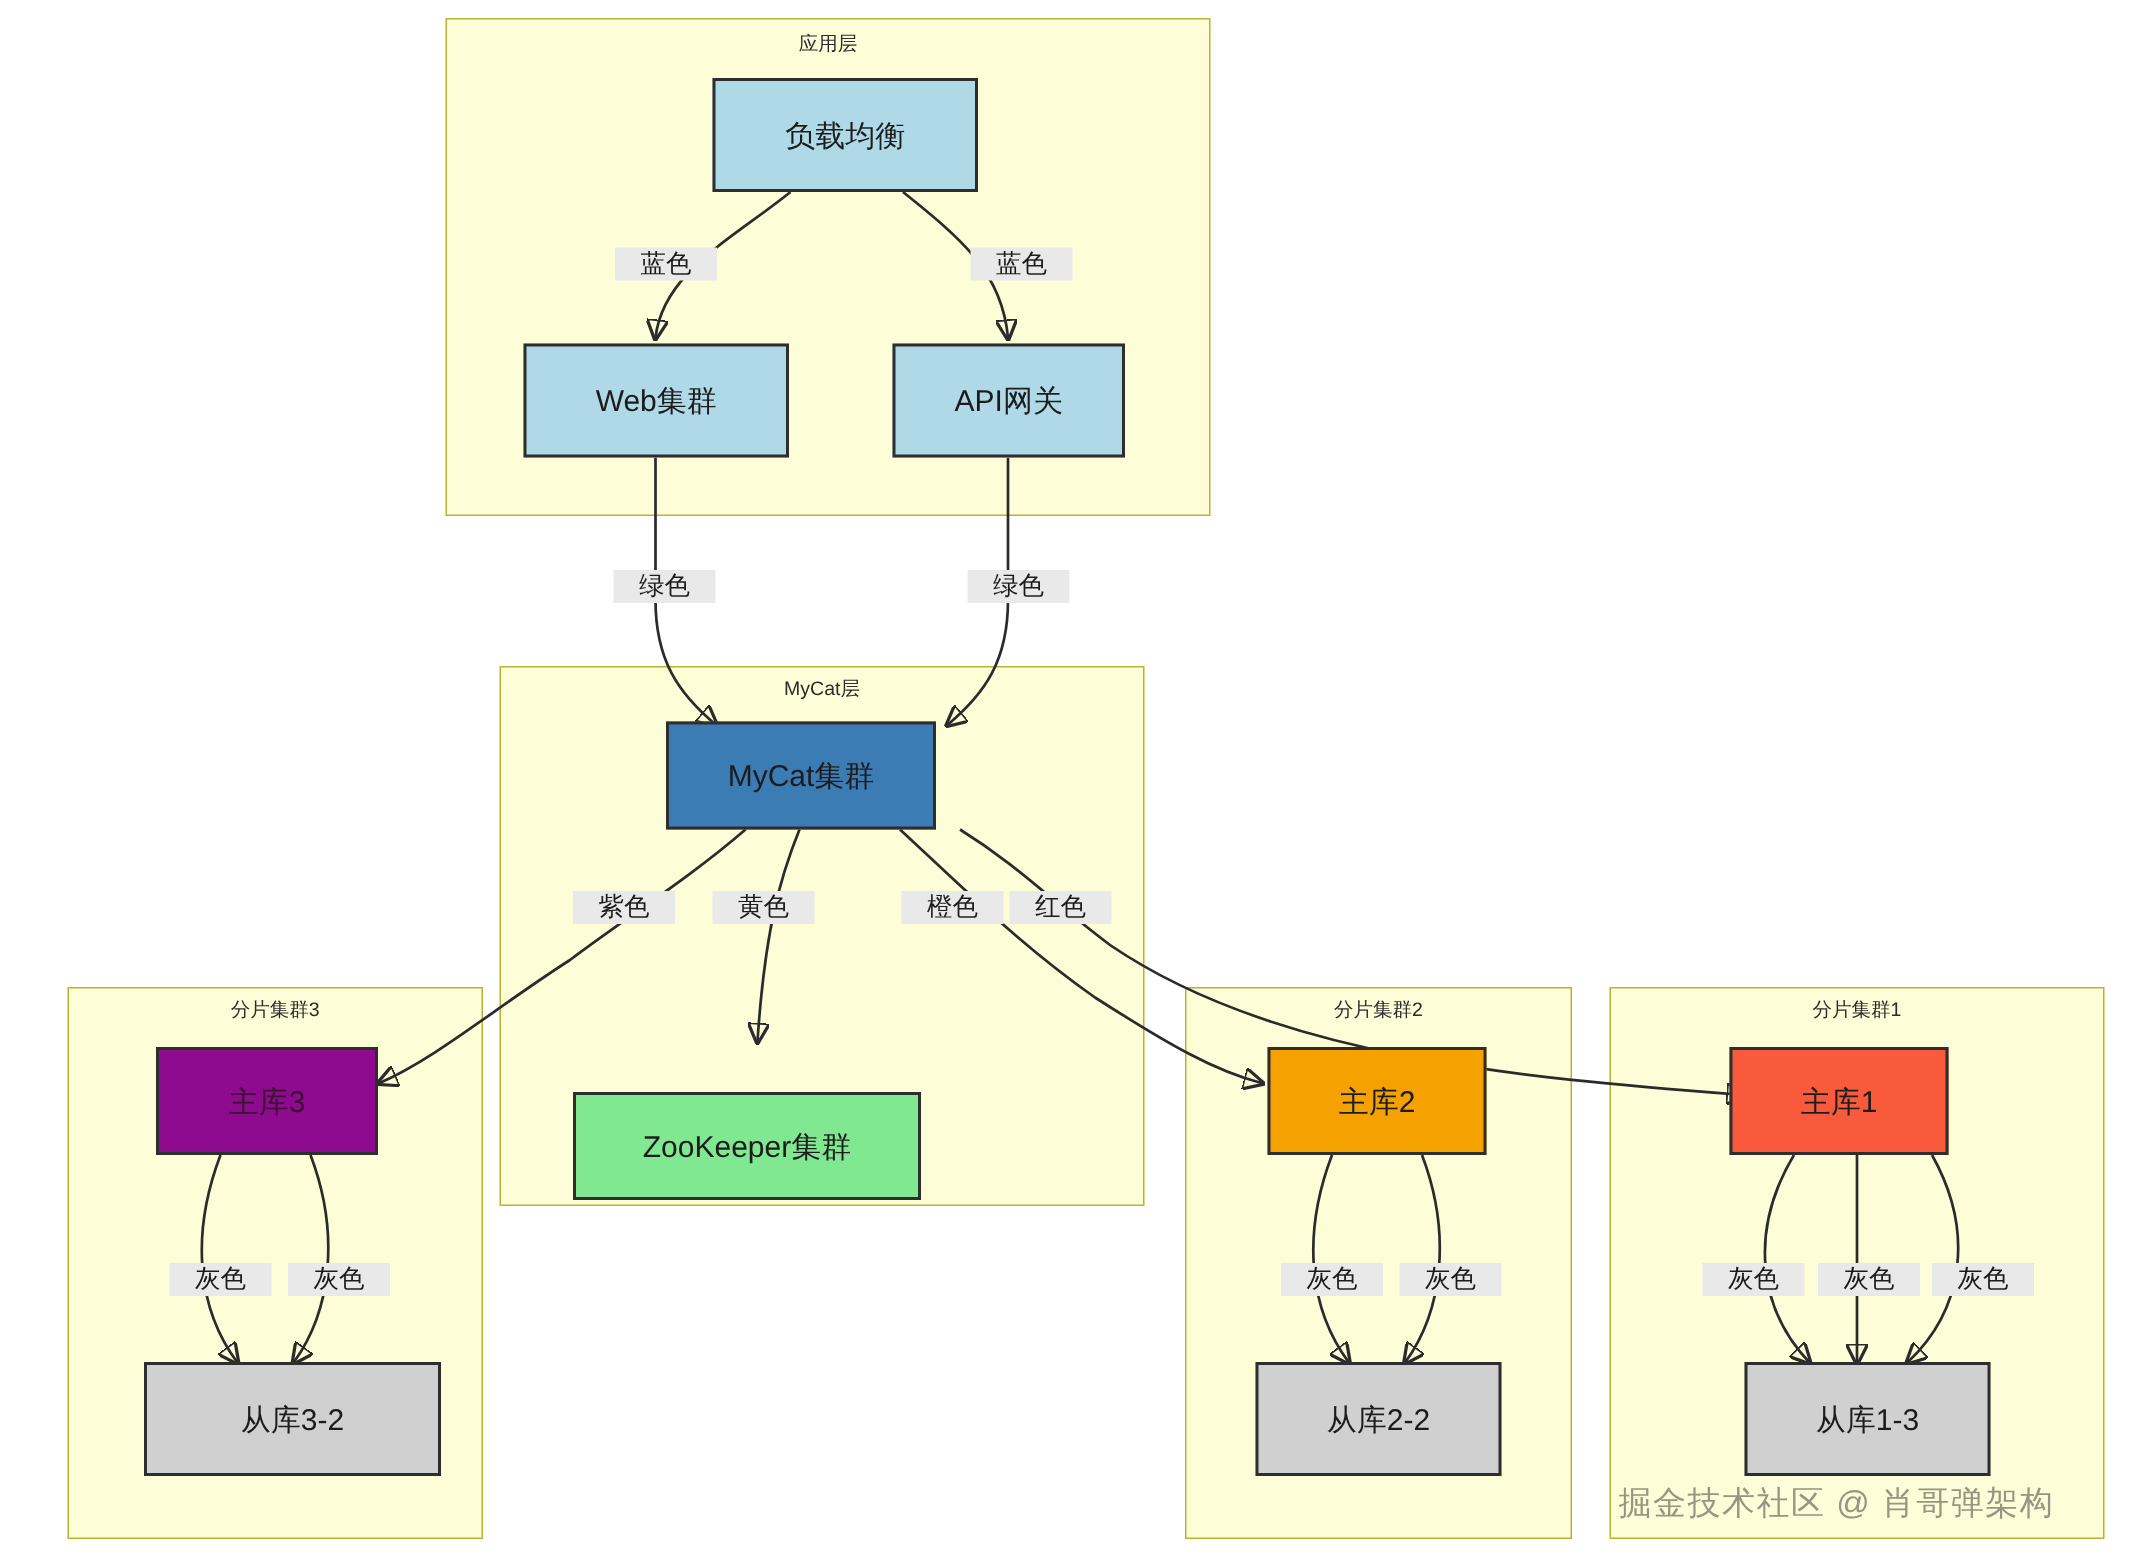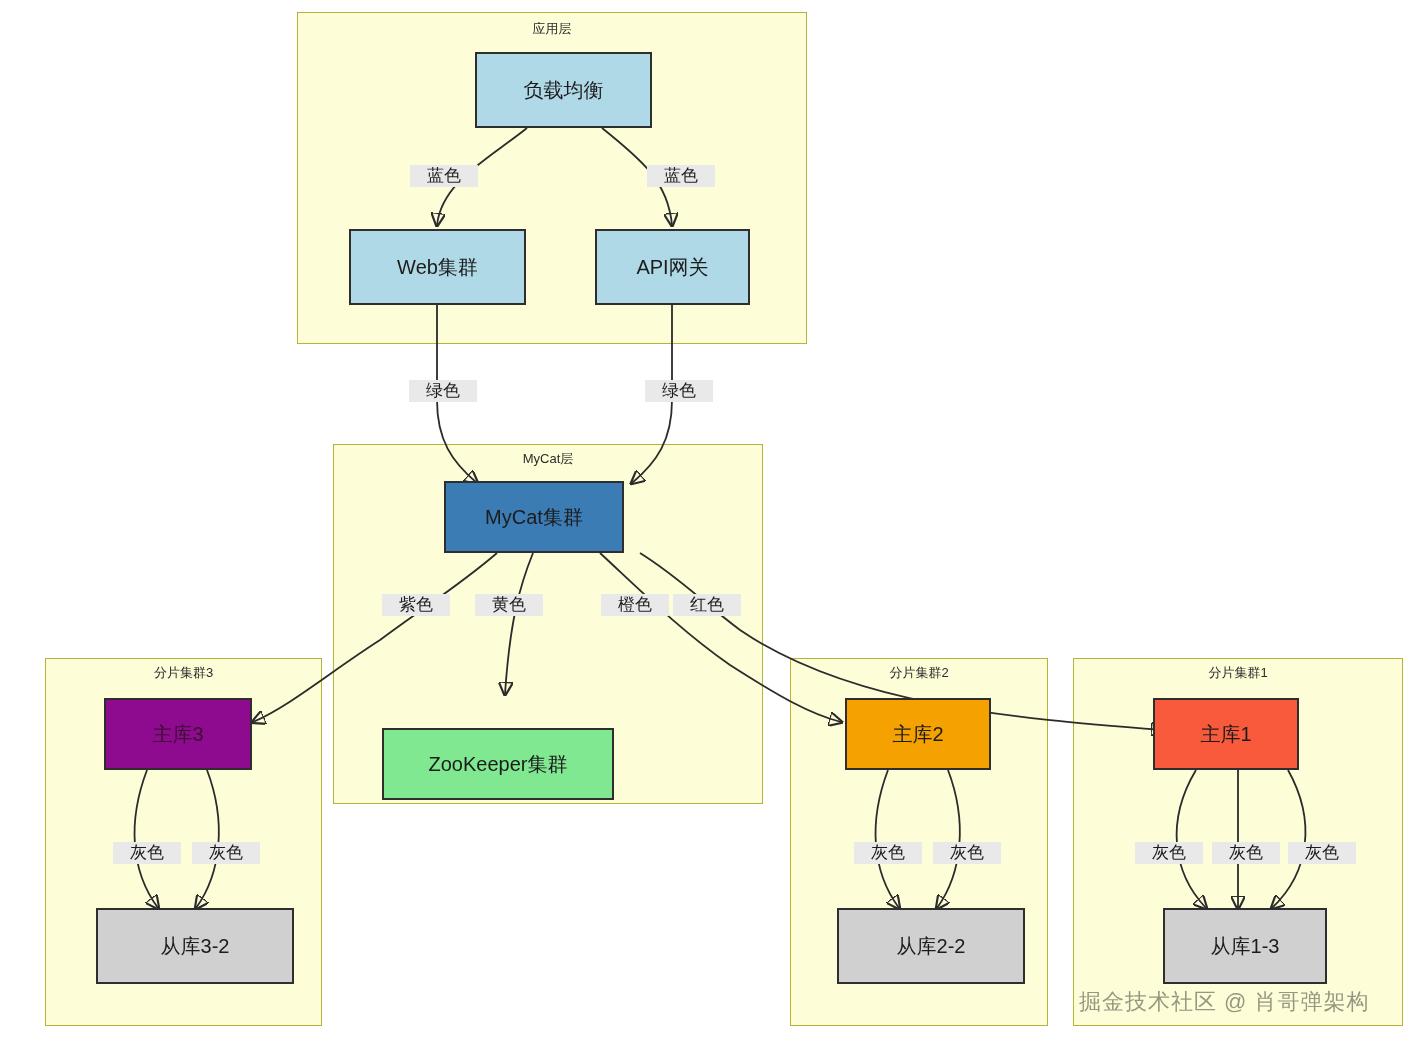--- a/index.html
+++ b/index.html
@@ -87,21 +87,21 @@
   <div class="node n-lblue" style="left:595px;top:229px;width:155px;height:76px;">API网关</div>
 
   <div class="node n-mycat" style="left:444px;top:481px;width:180px;height:72px;">MyCat集群</div>
 
   <div class="node n-green" style="left:382px;top:728px;width:232px;height:72px;">ZooKeeper集群</div>
 
   <div class="node n-purple" style="left:104px;top:698px;width:148px;height:72px;">主库3</div>
   <div class="node n-gray" style="left:96px;top:908px;width:198px;height:76px;">从库3-2</div>
 
   <div class="node n-orange" style="left:845px;top:698px;width:146px;height:72px;">主库2</div>
-  <div class="node n-gray" style="left:837px;top:908px;width:188px;height:76px;">从库2-2</div>
+  <div class="node n-gray" style="left:837px;top:908px;width:164px;height:76px;">从库2-2</div>
 
   <div class="node n-red" style="left:1153px;top:698px;width:146px;height:72px;">主库1</div>
   <div class="node n-gray" style="left:1163px;top:908px;width:164px;height:76px;">从库1-3</div>
 
   <div class="edge-label" style="left:410px;top:165px;">蓝色</div>
   <div class="edge-label" style="left:647px;top:165px;">蓝色</div>
 
   <div class="edge-label" style="left:409px;top:380px;">绿色</div>
   <div class="edge-label" style="left:645px;top:380px;">绿色</div>
 

